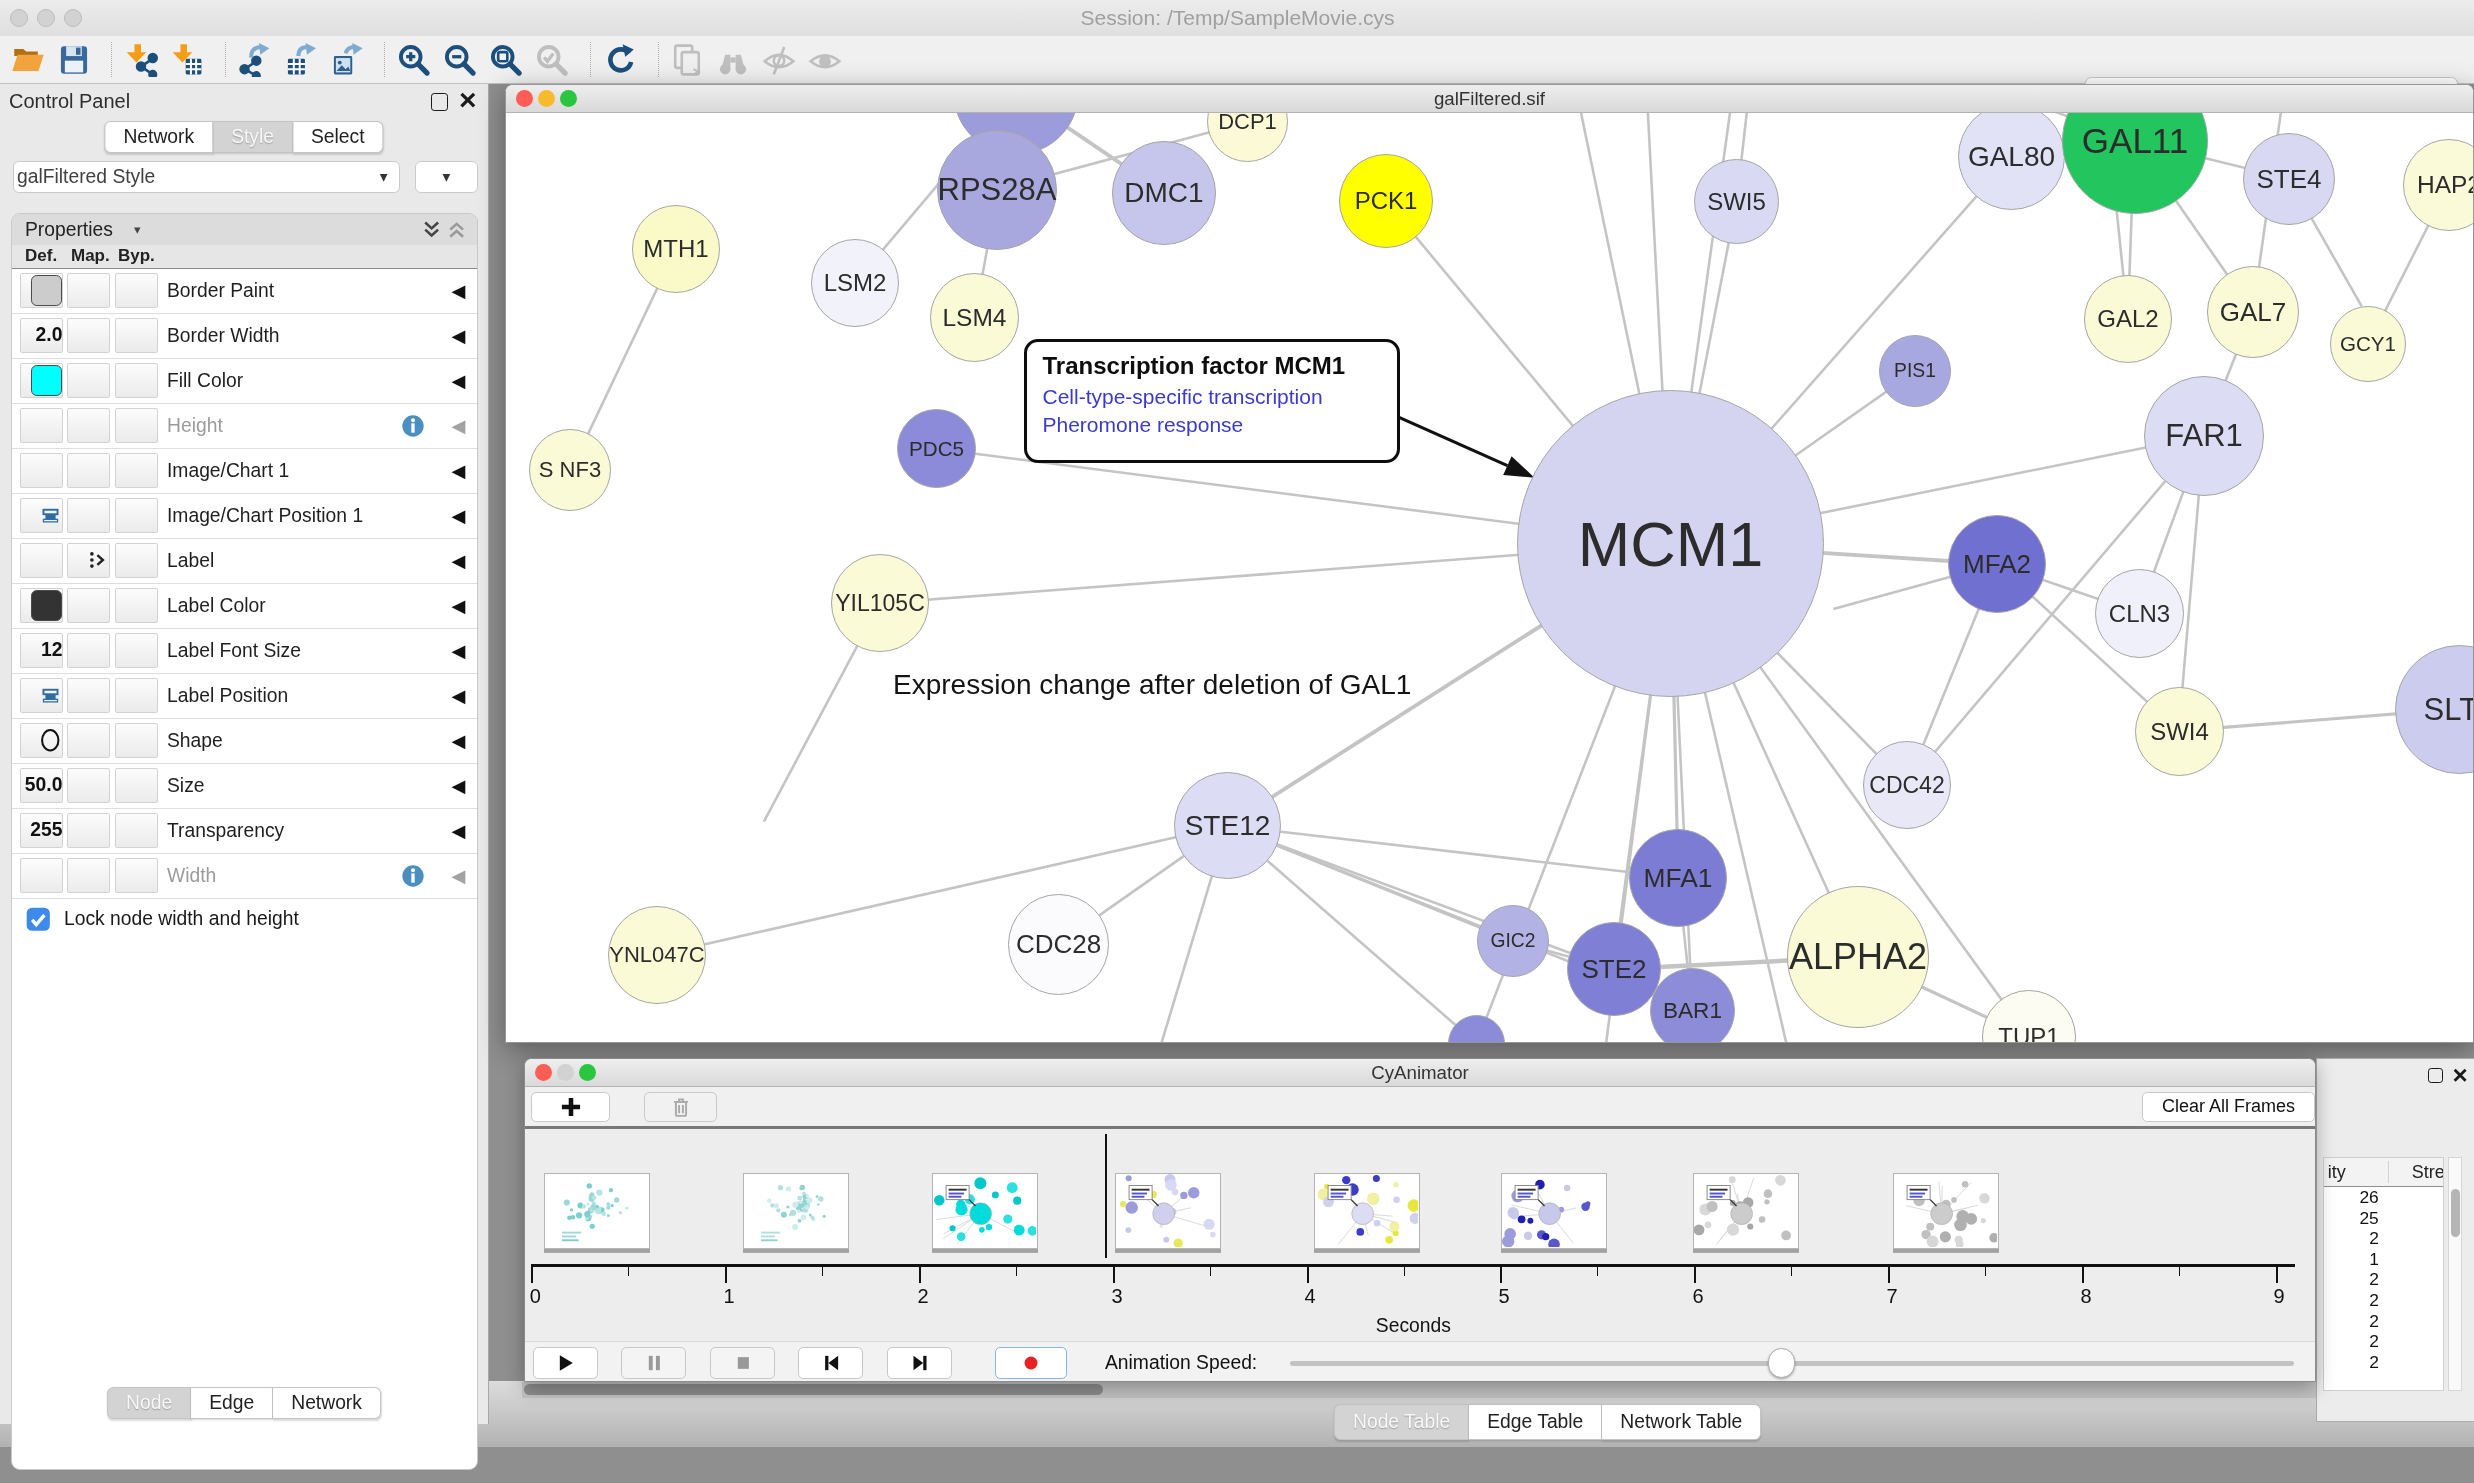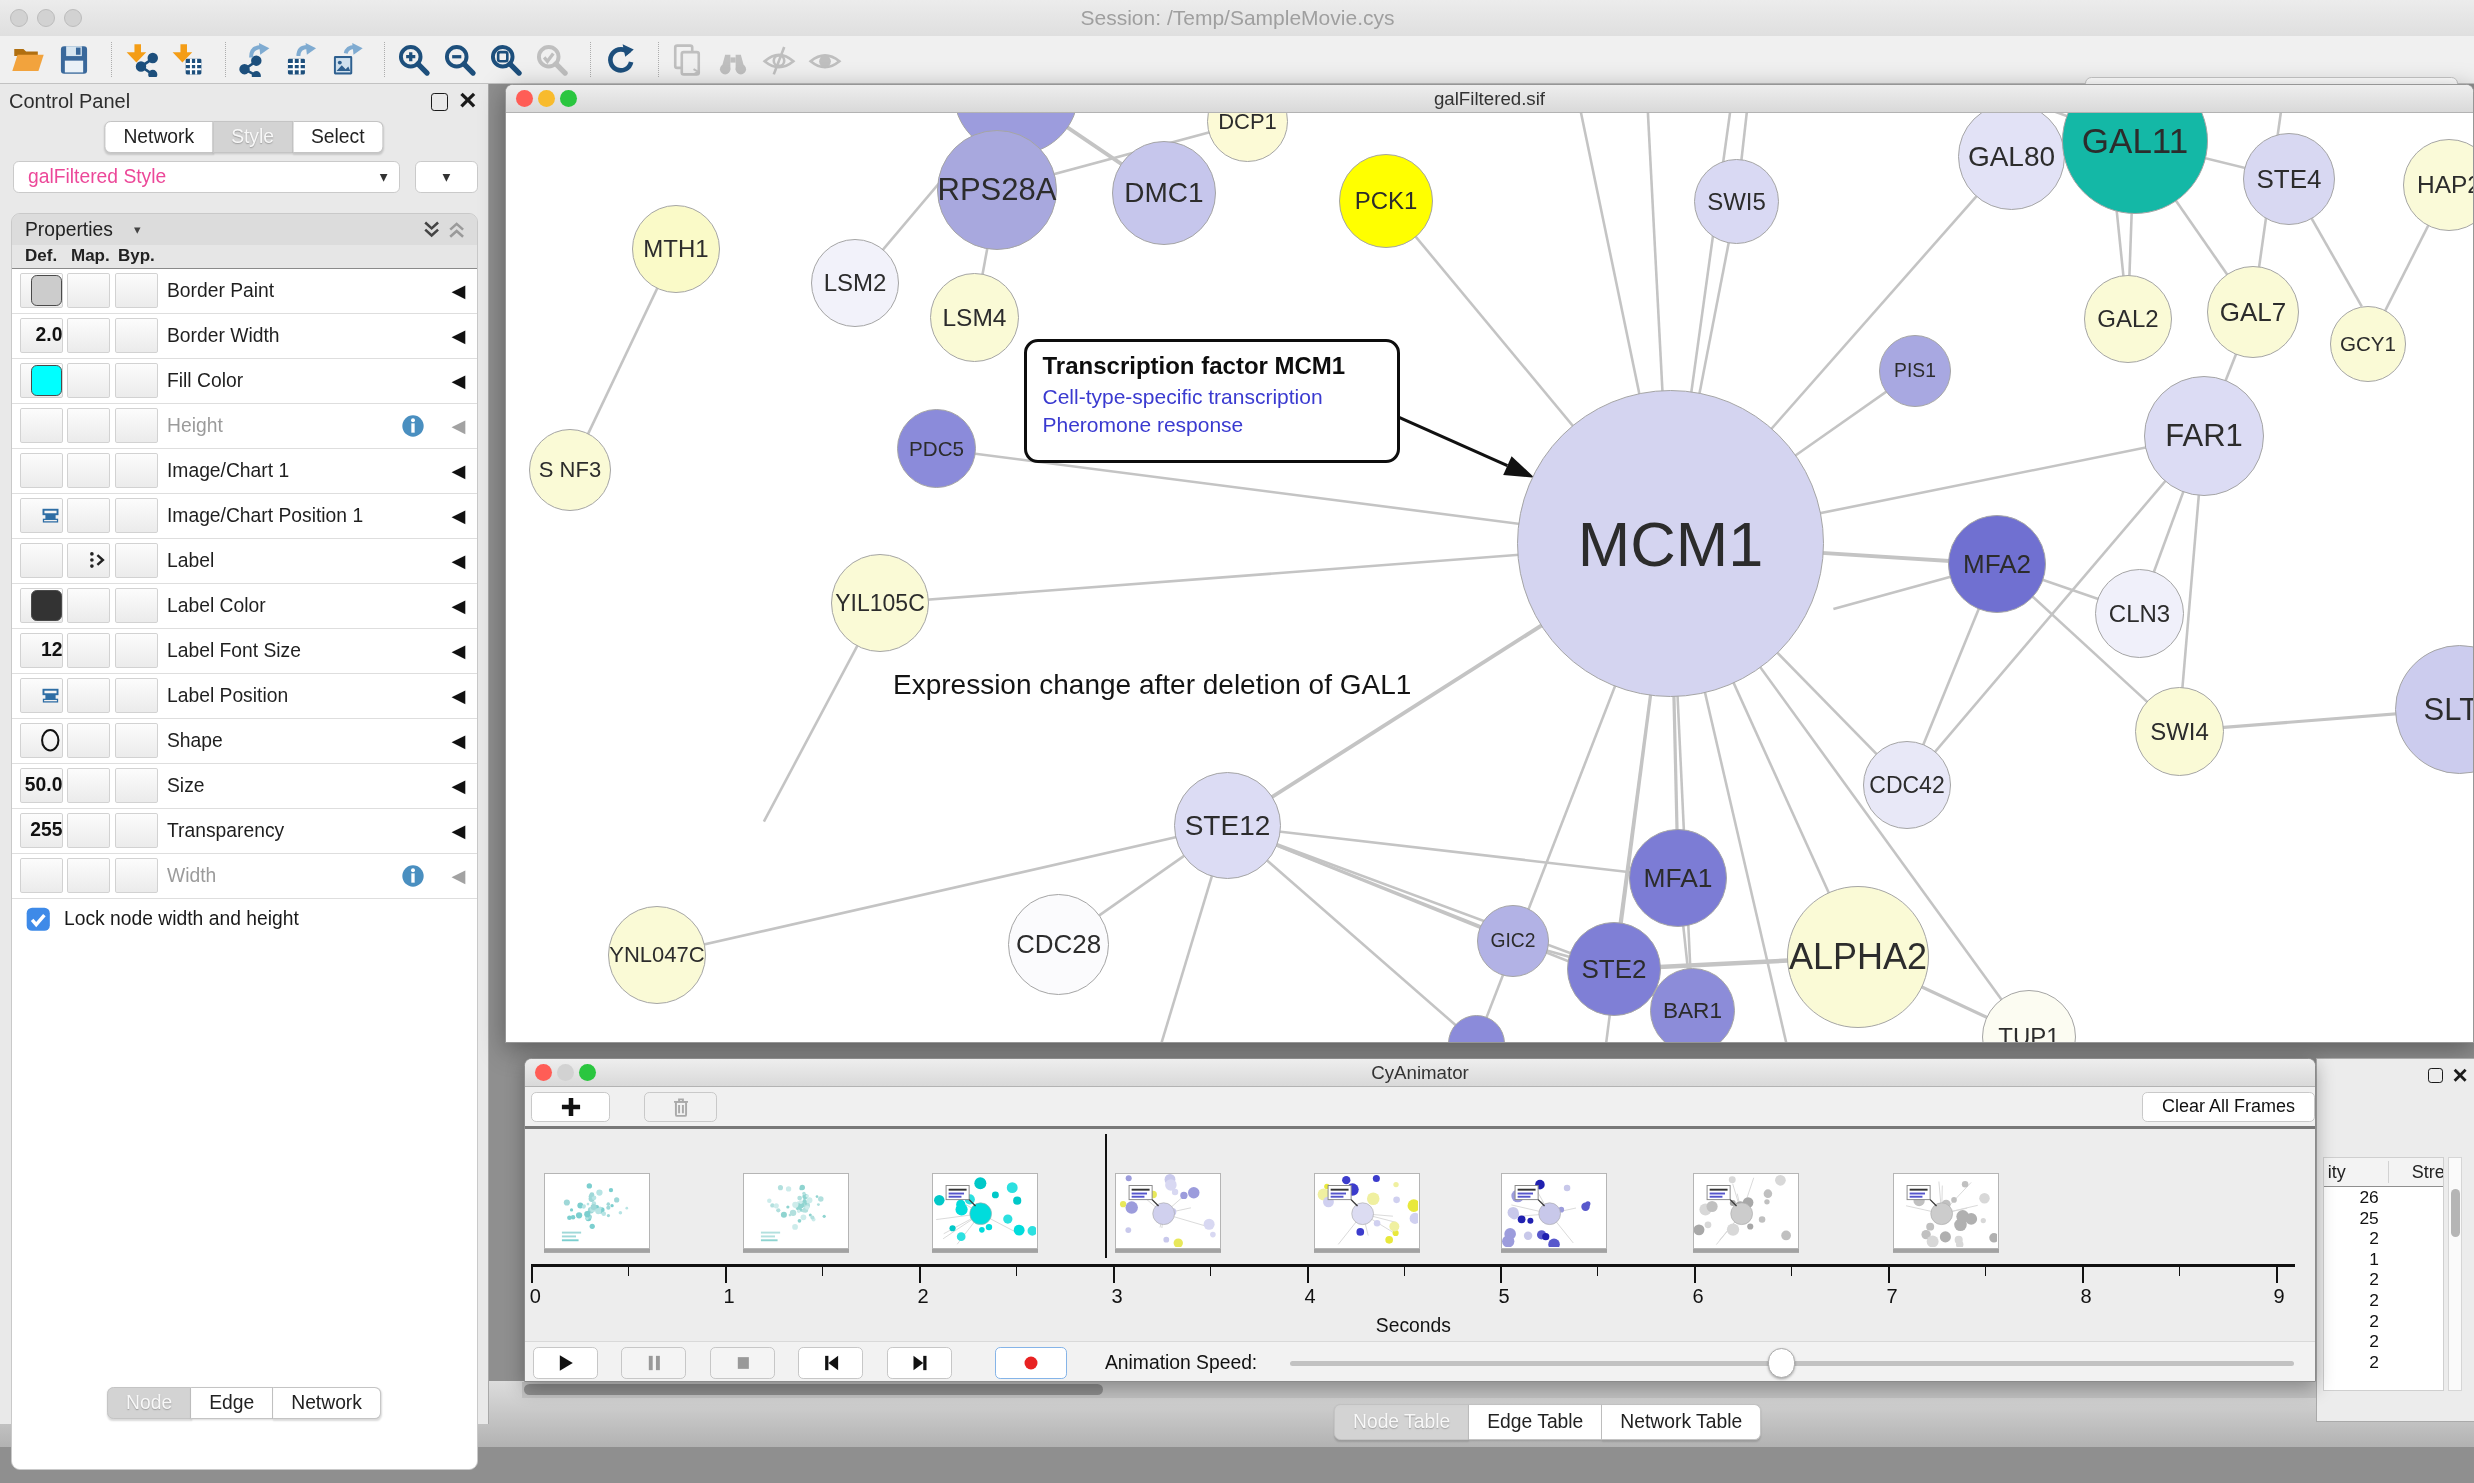--- a/index.html
+++ b/index.html
@@ -21,21 +21,21 @@
 .wclose{position:absolute;font-size:30px;font-weight:bold;color:#1a1a1a;line-height:22px}
 .cpanel .wfloat{right:40px;top:9px}
 .cpanel .wclose{right:11.6px;top:5.2px}
 .tabgroup{display:flex}
 .tab{height:30px;line-height:30px;padding:0 18px;background:#fff;border:0.6px solid #c4c4c4;border-left:none;font-size:19.3px;color:#222;box-shadow:0 1.3px 1.9px rgba(0,0,0,.15)}
 .tab:first-child{border-left:0.6px solid #c4c4c4;border-radius:6.4px 0 0 6.4px}
 .tab:last-child{border-radius:0 6.4px 6.4px 0}
 .tab.sel{background:#d3d3d3;color:#f8f8f8;text-shadow:0 0.6px 1.3px #9a9a9a}
 #cp-tabs{position:absolute;top:37px;left:50%;transform:translateX(-50%)}
 .styleselect{position:absolute;left:13px;top:77px;width:387px;height:32px;background:#fff;border:1.3px solid #cacaca;border-radius:5.8px;box-sizing:border-box}
-.styleselect .txt{position:absolute;left:14px;line-height:30px;font-size:19.3px;color:#ec4899;white-space:nowrap}
+.styleselect .txt{position:absolute;left:3px;line-height:30px;font-size:19.3px;color:#404040;white-space:nowrap}
 .caret{position:absolute;right:11.6px;top:0;line-height:30px;font-size:15.5px;color:#333}
 .stylebtn{position:absolute;left:415px;top:77px;width:63px;height:32px;background:#fff;border:1.3px solid #cacaca;border-radius:5.8px;box-sizing:border-box;text-align:center;font-size:15.5px;line-height:30px;color:#333}
 .props{position:absolute;left:11px;top:129px;width:467px;height:1257px;background:#e2e2e2;border:0.6px solid #c9c9c9;border-radius:9px;box-sizing:border-box;overflow:hidden}
 .props-header{position:relative;height:31px;background:#dcdcdc}
 .props-header .txt{position:absolute;left:13px;line-height:31px;font-size:19.3px;color:#222}
 .props-header .hcaret{position:absolute;left:122px;line-height:31px;font-size:13px;color:#444}
 .props-header svg{position:absolute;top:5.8px}
 .defmap{position:relative;height:23px;background:#e6e6e6;font-size:17px;font-weight:bold;color:#222}
 .defmap span{position:absolute;top:1.3px}
 .rowsarea{position:relative;background:#fff;border-top:1.3px solid #8a8a8a;height:1201px}
@@ -555,21 +555,21 @@
           </div>
           <div class="nnode" style="left: 833px; top: 41px; width: 94px; height: 94px; background: rgb(255, 255, 0);">
             <span style="font-size: 24px;">PCK1</span>
           </div>
           <div class="nnode" style="left: 1188px; top: 46px; width: 85px; height: 85px; background: rgb(217, 217, 243);">
             <span style="font-size: 24px;">SWI5</span>
           </div>
           <div class="nnode" style="left: 1452px; top: -9.7px; width: 107px; height: 107px; background: rgb(226, 226, 246);">
             <span style="font-size: 28px;">GAL80</span>
           </div>
-          <div class="nnode" style="left: 1556px; top: -45px; width: 146px; height: 146px; background: #14b8a6;">
+          <div class="nnode" style="left: 1556px; top: -45px; width: 146px; height: 146px; background: #22c55e;">
             <span style="font-size: 35px;">GAL11</span>
           </div>
           <div class="nnode" style="left: 1737px; top: 20px; width: 92px; height: 92px; background: rgb(216, 216, 242);">
             <span style="font-size: 26px;">STE4</span>
           </div>
           <div class="nnode" style="left: 1897px; top: 26.4px; width: 92px; height: 92px; background: rgb(250, 250, 216);">
             <span style="font-size: 24.5px;">HAP2</span>
           </div>
           <div class="nnode" style="left: 126px; top: 92px; width: 88px; height: 88px; background: rgb(250, 250, 200);">
             <span style="font-size: 24px;">MTH1</span>

